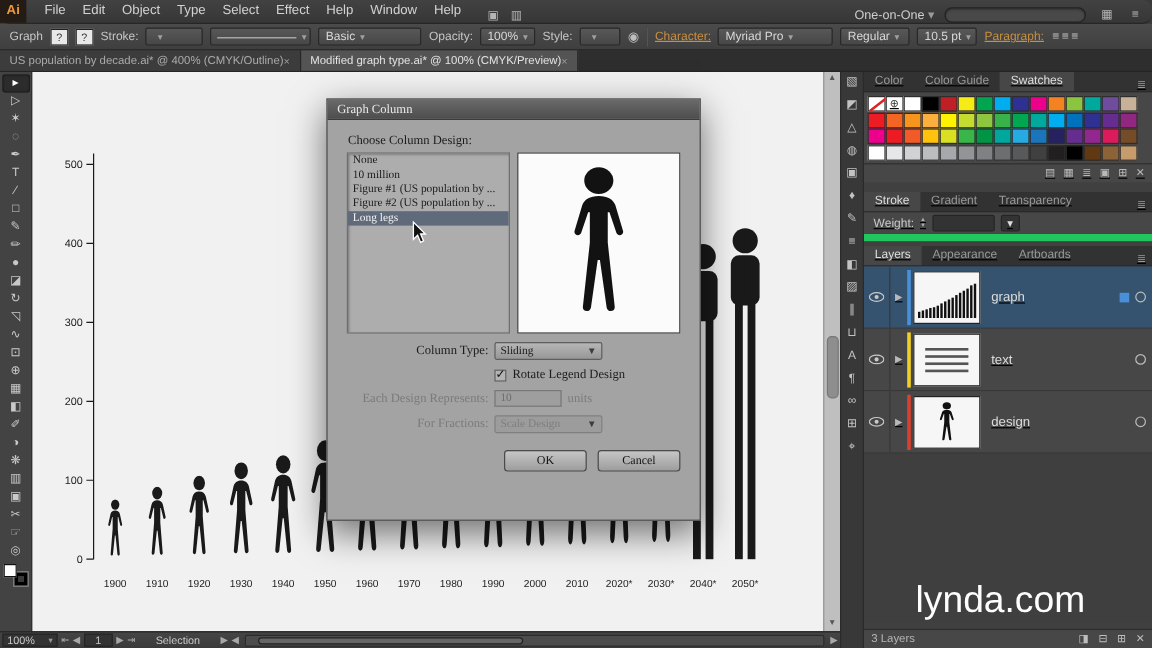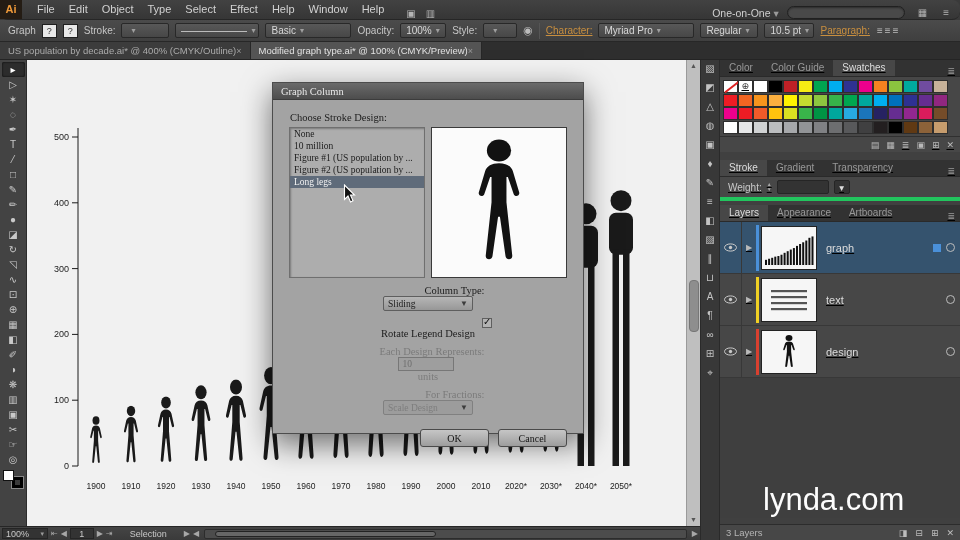--- a/index.html
+++ b/index.html
@@ -84,21 +84,21 @@
   .swatch-grid { background:#474747; padding:3px 2px 2px 3px; display:flex; flex-wrap:wrap; }
   .swatch { width:14.5px; height:13px; border:1px solid #2e2e2e; margin:0 .5px .5px 0; position:relative; }
   .swatch.none-swatch { background:#fff; }
   .swatch.none-swatch::after { content:""; position:absolute; left:-1px; top:5px; width:18px; height:2px;
     background:#d22; transform:rotate(-38deg); }
   .swatch.reg-swatch { background:#fff; color:#333; font-size:9px; text-align:center; line-height:11px; }
   .panel-footer { height:16px; background:#474747; border-top:1px solid #303030; display:flex;
     align-items:center; justify-content:flex-end; gap:7px; padding:0 6px; color:#b9b9b9; font-size:9px; }
 
   .stroke-content { background:#474747; height:24px; display:flex; align-items:center; gap:5px;
-    padding:0 8px; color:#c9c9c9; font-size:10px; border-bottom:4px solid #22c55e; }
+    padding:0 8px; color:#c9c9c9; font-size:10px; border-bottom:6px solid #22c55e; }
   .spin { display:inline-flex; flex-direction:column; color:#aaa; font-size:5px; line-height:5px; }
   .field { height:14px; background:#333; border:1px solid #252525; border-radius:2px; color:#ddd;
     font-size:9.5px; padding:0 4px; display:inline-flex; align-items:center; }
 
   .layer-row { height:52px; display:flex; align-items:center; background:#474747;
     border-bottom:1px solid #383838; color:#dcdcdc; font-size:11px; position:relative; }
   .layer-row.selected { background:#35536e; }
   .eye-cell { width:22px; height:100%; display:flex; align-items:center; justify-content:center;
     border-right:1px solid #383838; }
   .disc { width:14px; color:#b9b9b9; font-size:8px; text-align:center; }
@@ -137,21 +137,21 @@
     color:#e9e9e9; font-size:10.5px; display:flex; align-items:center; padding:0 8px; }
   .dlg-body { padding:8px 16px 0 16px; position:relative; }
   .choose-label { margin:4px 0 4px 1px; }
   .design-wrap { display:flex; gap:6px; }
   .design-list { width:137px; height:151px; background:#adadad; border:1px solid #6f6f6f;
     box-shadow:inset 1px 1px 2px rgba(0,0,0,.3); overflow:hidden; }
   .design-item { height:12px; line-height:12px; padding:0 4px; font-size:9.5px; white-space:nowrap; }
   .design-item.selected { background:#5f6b7a; color:#f2f2f2; }
   .design-preview { width:137px; height:151px; background:#fbfbfb; border:1px solid #3a3a3a;
     display:flex; align-items:center; justify-content:center; }
-  .frow { display:flex; align-items:center; margin-top:7px;flex-direction:column; }
+  .frow { display:flex; align-items:center; margin-top:7px; }
   .frow .lbl { width:118px; text-align:right; margin-right:5px; white-space:nowrap; }
   .frow.disabled { color:#7b7b7b; }
   .dd-box { height:15px; min-width:90px; background:linear-gradient(#b6b6b6,#979797);
     border:1px solid #5e5e5e; border-radius:2px; display:inline-flex; align-items:center;
     justify-content:space-between; padding:0 4px; font-size:9.5px; }
   .dd-box .dd { font-size:8px; color:#3c3c3c; }
   .dd-box.disabled { color:#7e7e7e; background:#9c9c9c; border-color:#808080; }
   .checkbox { width:10px; height:10px; background:#b3b3b3; border:1px solid #5f5f5f; display:inline-block;
     margin:0 5px 0 123px; position:relative; }
   .checkbox.checked::after { content:"✓"; position:absolute; left:0; top:-3px; font-size:10px; color:#111; }
@@ -590,21 +590,21 @@
       <div class="thumb"></div>
     </div>
   <span class="nav-arrow">▶</span>
 </div>
 
 <div class="dialog">
   <div class="dlg-title">
     <span>Graph Column</span>
   </div>
   <div class="dlg-body">
-    <div class="choose-label">Choose Stroke Design:</div>
+    <div class="choose-label">Choose Column Design:</div>
     <div class="design-wrap">
       <div class="design-list" id="design-list">
           <div class="design-item">None</div>
           <div class="design-item">10 million</div>
           <div class="design-item">Figure #1 (US population by ...</div>
           <div class="design-item">Figure #2 (US population by ...</div>
           <div class="design-item selected">Long legs</div>
         </div>
       <div class="design-preview">
         <svg width="58" height="130" viewBox="0 0 58 130">

